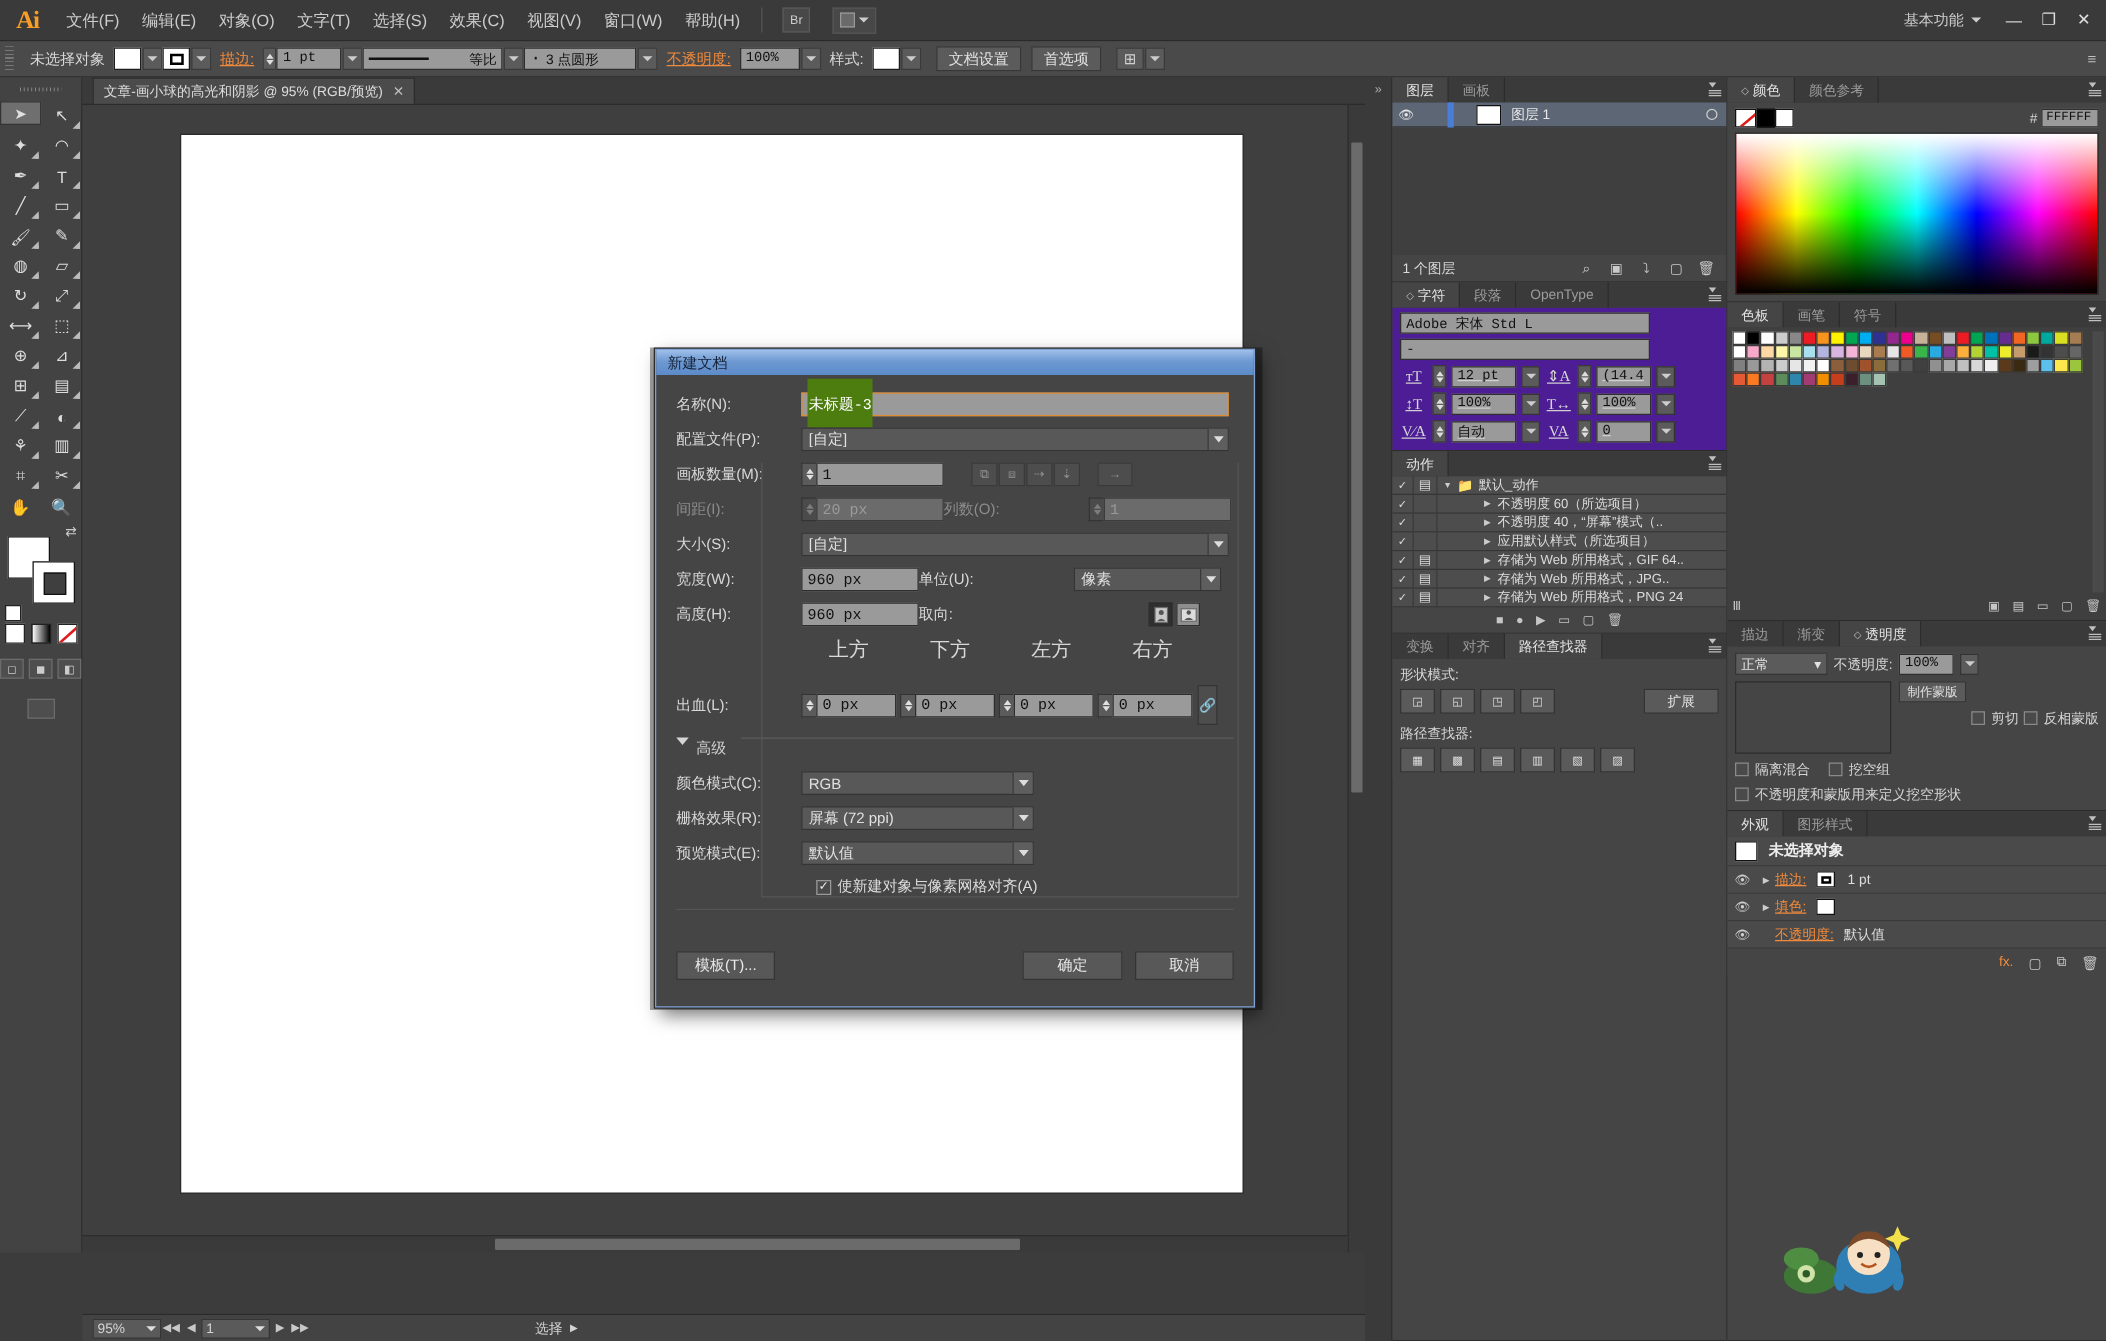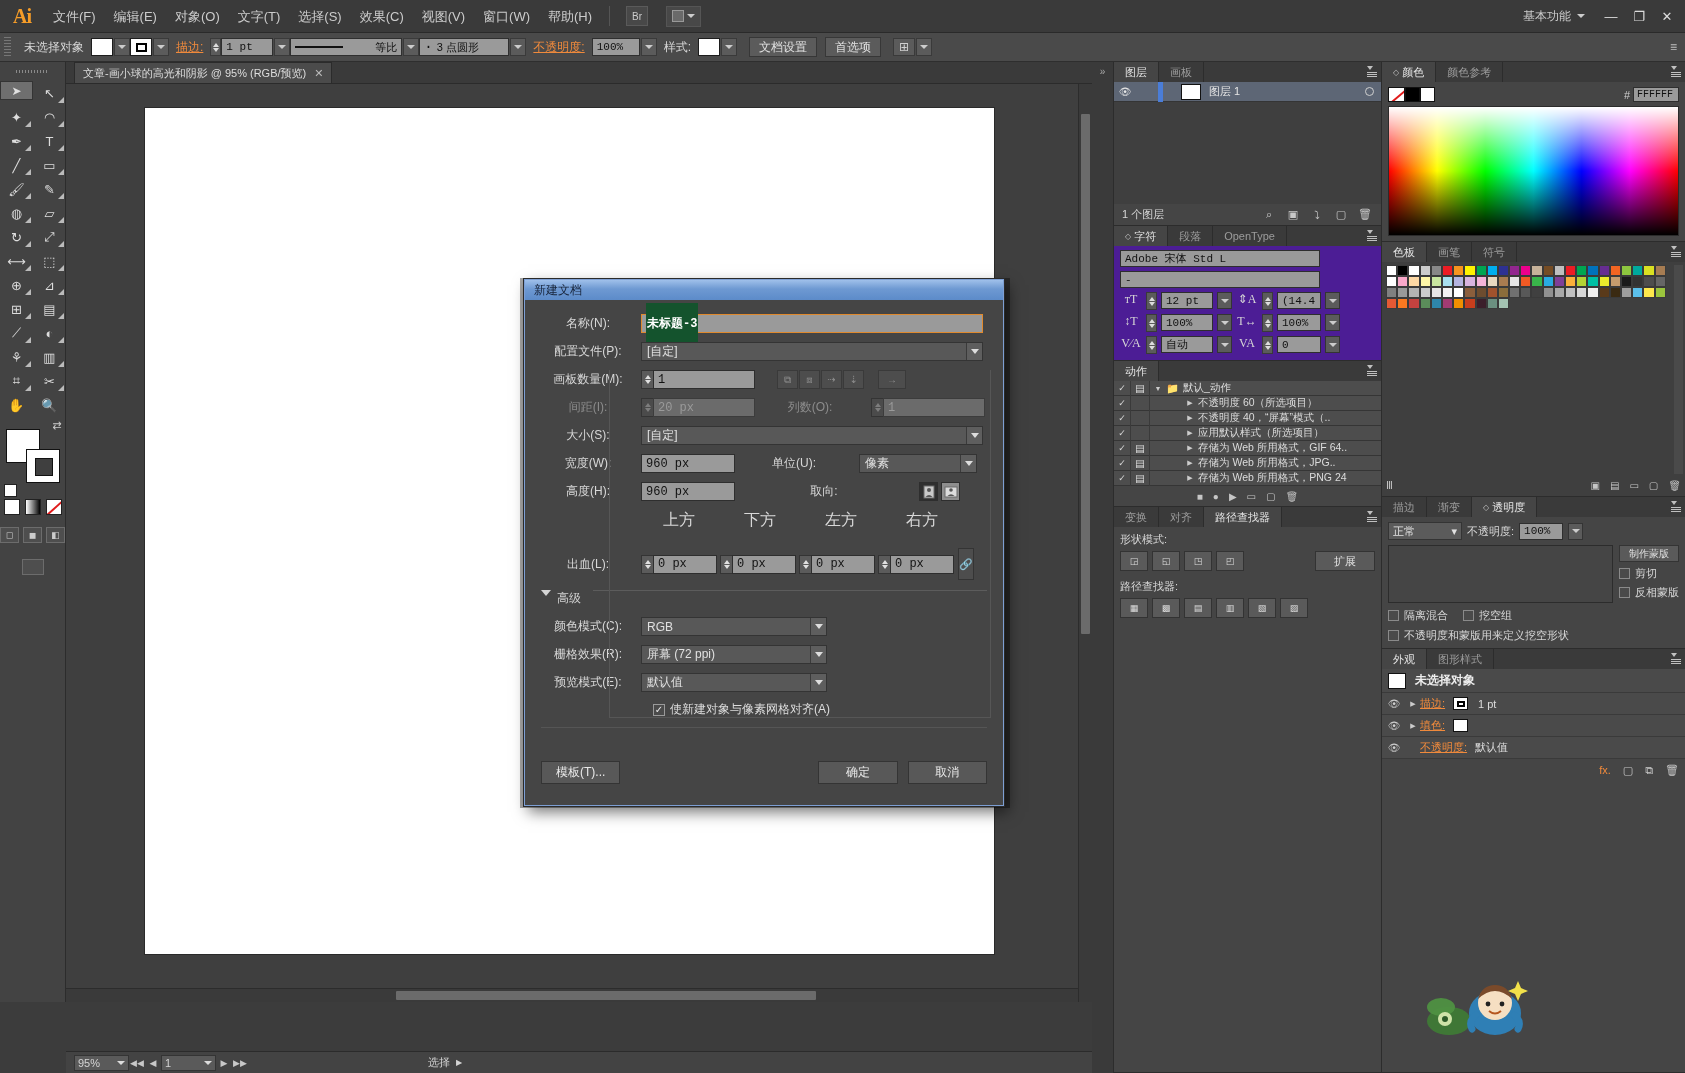--- a/index.html
+++ b/index.html
@@ -133,21 +133,21 @@
   .lr-lock { width:22px; }
   .lr-color { width:5px; height:20px; background:#4a7dd8; }
   .lr-gap { width:18px;}
   .lr-thumb { width:20px;height:16px;background:#fff;border:1px solid #111; margin-right:8px;}
   .lr-circle { margin-left:auto; width:9px;height:9px;border:1px solid #cfcfcf;border-radius:50%;margin-right:7px;}
   .layers-foot { height:21px; background:#454545; display:flex; align-items:center;
      font-size:11px; color:#d8d8d8; padding:0 4px; gap:0;}
   .lf-ico { width:24px;height:19px;display:flex;align-items:center;justify-content:center;color:#c9c9c9;font-size:11px;}
 
   .char-body{ background:#4c1d95; padding:4px 6px 6px;}
-  .char-row{ display:flex; align-items:flex-start; gap:4px; margin-top:4px;}
+  .char-row{ display:flex; align-items:center; gap:4px; margin-top:4px;text-decoration:underline;}
   .cfield { height:17px; background:#9a9a9a; color:#111; border:1px solid #2e2e2e; font-size:11px;
      font-family:"Liberation Mono","DejaVu Sans Mono",monospace; display:flex; align-items:center; padding:0 4px;}
   .cdd { width:15px;height:17px;background:#5b5b5b;border:1px solid #343434;display:flex;align-items:center;justify-content:center;}
   .cicon { width:22px; font-size:12px; color:#d7d7d7; text-align:center; font-family:"Liberation Serif",serif;}
 
   .act-body { background:#3f3f3f; }
   .act-row { height:15px; display:flex; align-items:center; font-size:10.5px; color:#dcdcdc;
      border-bottom:1px solid #353535; background:#4d4d4d;}
   .ar-chk { width:17px; text-align:center; color:#d8d8d8; font-size:9px; border-right:1px solid #3a3a3a;height:15px;line-height:15px;}
   .ar-box { width:19px; border-right:1px solid #3a3a3a; height:15px; display:flex;align-items:center;justify-content:center;}
@@ -202,41 +202,41 @@
 
   
   .dlg-shadow { position:absolute; left:520px; top:278px; width:490px; height:530px;
      background:rgba(0,0,0,0.35); filter:blur(0px);}
   .dialog { position:absolute; left:524px; top:279px; width:480px; height:527px;
      background:#454545; border:1px solid #7d9fd4; box-shadow:0 0 0 1px #2a2a2a, 4px 6px 14px rgba(0,0,0,.55);}
   .dlg-title { height:20px; background:linear-gradient(to bottom,#9fc0ea 0%,#6e99d2 45%,#5c8bc9 100%);
      display:flex; align-items:center; padding-left:9px; font-size:12px; color:#17243a;}
   .dlg-body { padding:14px 16px 0 16px; position:relative; height:506px;}
   .frow { display:flex; align-items:center; margin-bottom:9px;}
-  .flabel { width:100px; text-align:center; padding-right:6px; font-size:12px; color:#d8d8d8; white-space:nowrap;}
+  .flabel { width:100px; text-align:left; padding-right:6px; font-size:12px; color:#d8d8d8; white-space:nowrap;}
   .flabel.dim { color:#8c8c8c; }
   .tinput { height:19px; background:#9a9a9a; border:1px solid #2e2e2e; color:#111;
      font-size:12px; font-family:"Liberation Mono","DejaVu Sans Mono",monospace;
      display:flex; align-items:center; padding:0 4px;}
   .tinput.focus { border:1px solid #e08a2e; }
   .tinput.dim { background:#6b6b6b; color:#9a9a9a; border-color:#3c3c3c;}
   .sel { height:19px; background:#585858; border:1px solid #343434; color:#e0e0e0; font-size:12px;
      display:flex; align-items:center; padding:0 5px; position:relative;}
   .sel-arrow { position:absolute; right:0; top:0; bottom:0; width:16px; background:#5e5e5e;
      border-left:1px solid #3a3a3a; display:flex; align-items:center; justify-content:center;}
   .sel-arrow i { width:0;height:0;border-left:4px solid transparent;border-right:4px solid transparent;border-top:5px solid #ddd;}
   .dspin { width:12px; height:19px; background:#5b5b5b; border:1px solid #343434; border-right:none;
      display:flex; flex-direction:column; align-items:center; justify-content:center;}
   .dspin.dim { background:#4b4b4b; }
   .dspin i{display:block;width:0;height:0;border-left:3px solid transparent;border-right:3px solid transparent;}
   .dspin i.up{border-bottom:4px solid #e0e0e0;margin-bottom:1px;}
   .dspin i.dn{border-top:4px solid #e0e0e0;}
   .dspin.dim i.up{border-bottom-color:#7d7d7d;}
   .dspin.dim i.dn{border-top-color:#7d7d7d;}
-  .sel-text-hl { background:#14532d; color:#fff; padding:12px 1px;font-weight:bold;}
+  .sel-text-hl { background:#4d7c0f; color:#fff; padding:12px 1px;}
   .abbtn { width:21px;height:19px;background:#4d4d4d;border:1px solid #3a3a3a;
      display:flex;align-items:center;justify-content:center;color:#8f8f8f;font-size:10px;}
   .orientbtn { width:19px;height:19px;background:#3f3f3f;border:1px solid #2e2e2e;
      display:flex;align-items:center;justify-content:center;}
   .orientbtn.active{background:#2f2f2f;}
   .bleedhdr { display:flex; margin-left:106px; font-size:16px; color:#d8d8d8; margin-bottom:17px;}
   .bleedhdr div{width:81px; text-align:left; padding-left:16px;}
   .link-btn{width:16px;height:32px;background:#4d4d4d;border:1px solid #343434;
      display:flex;align-items:center;justify-content:center;color:#d0d0d0;font-size:11px;margin-left:4px;}
   .advhdr{display:flex;align-items:flex-start;gap:6px;margin:3px 0 10px 0;}
@@ -815,21 +815,21 @@
               <span style="margin-left:auto;">▾</span>
             </div>
             <span style="font-size:11px;color:#d6d6d6;">不透明度:</span>
             <div class="cfield" style="width:44px;">100%</div>
             <div class="cdd">
                 <div class="caret"></div>
               </div>
           </div>
           <div style="display:flex;gap:6px;">
             <div class="tr-thumbbox" style="flex:1;"></div>
-            <div style="display:flex;flex-direction:column;gap:4px;margin-top:5px;">
+            <div style="display:flex;flex-direction:row;gap:4px;margin-top:5px;">
               <div style="height:17px;background:#5a5a5a;border:1px solid #343434;color:#e0e0e0;font-size:10px;display:flex;align-items:center;justify-content:center;padding:0 6px;">制作蒙版</div>
               <div class="chkrow" style="margin-top:0;">
                 <span class="chk"></span>
                 <span>剪切</span>
               </div>
               <div class="chkrow" style="margin-top:0;">
                 <span class="chk"></span>
                 <span>反相蒙版</span>
               </div>
             </div>

